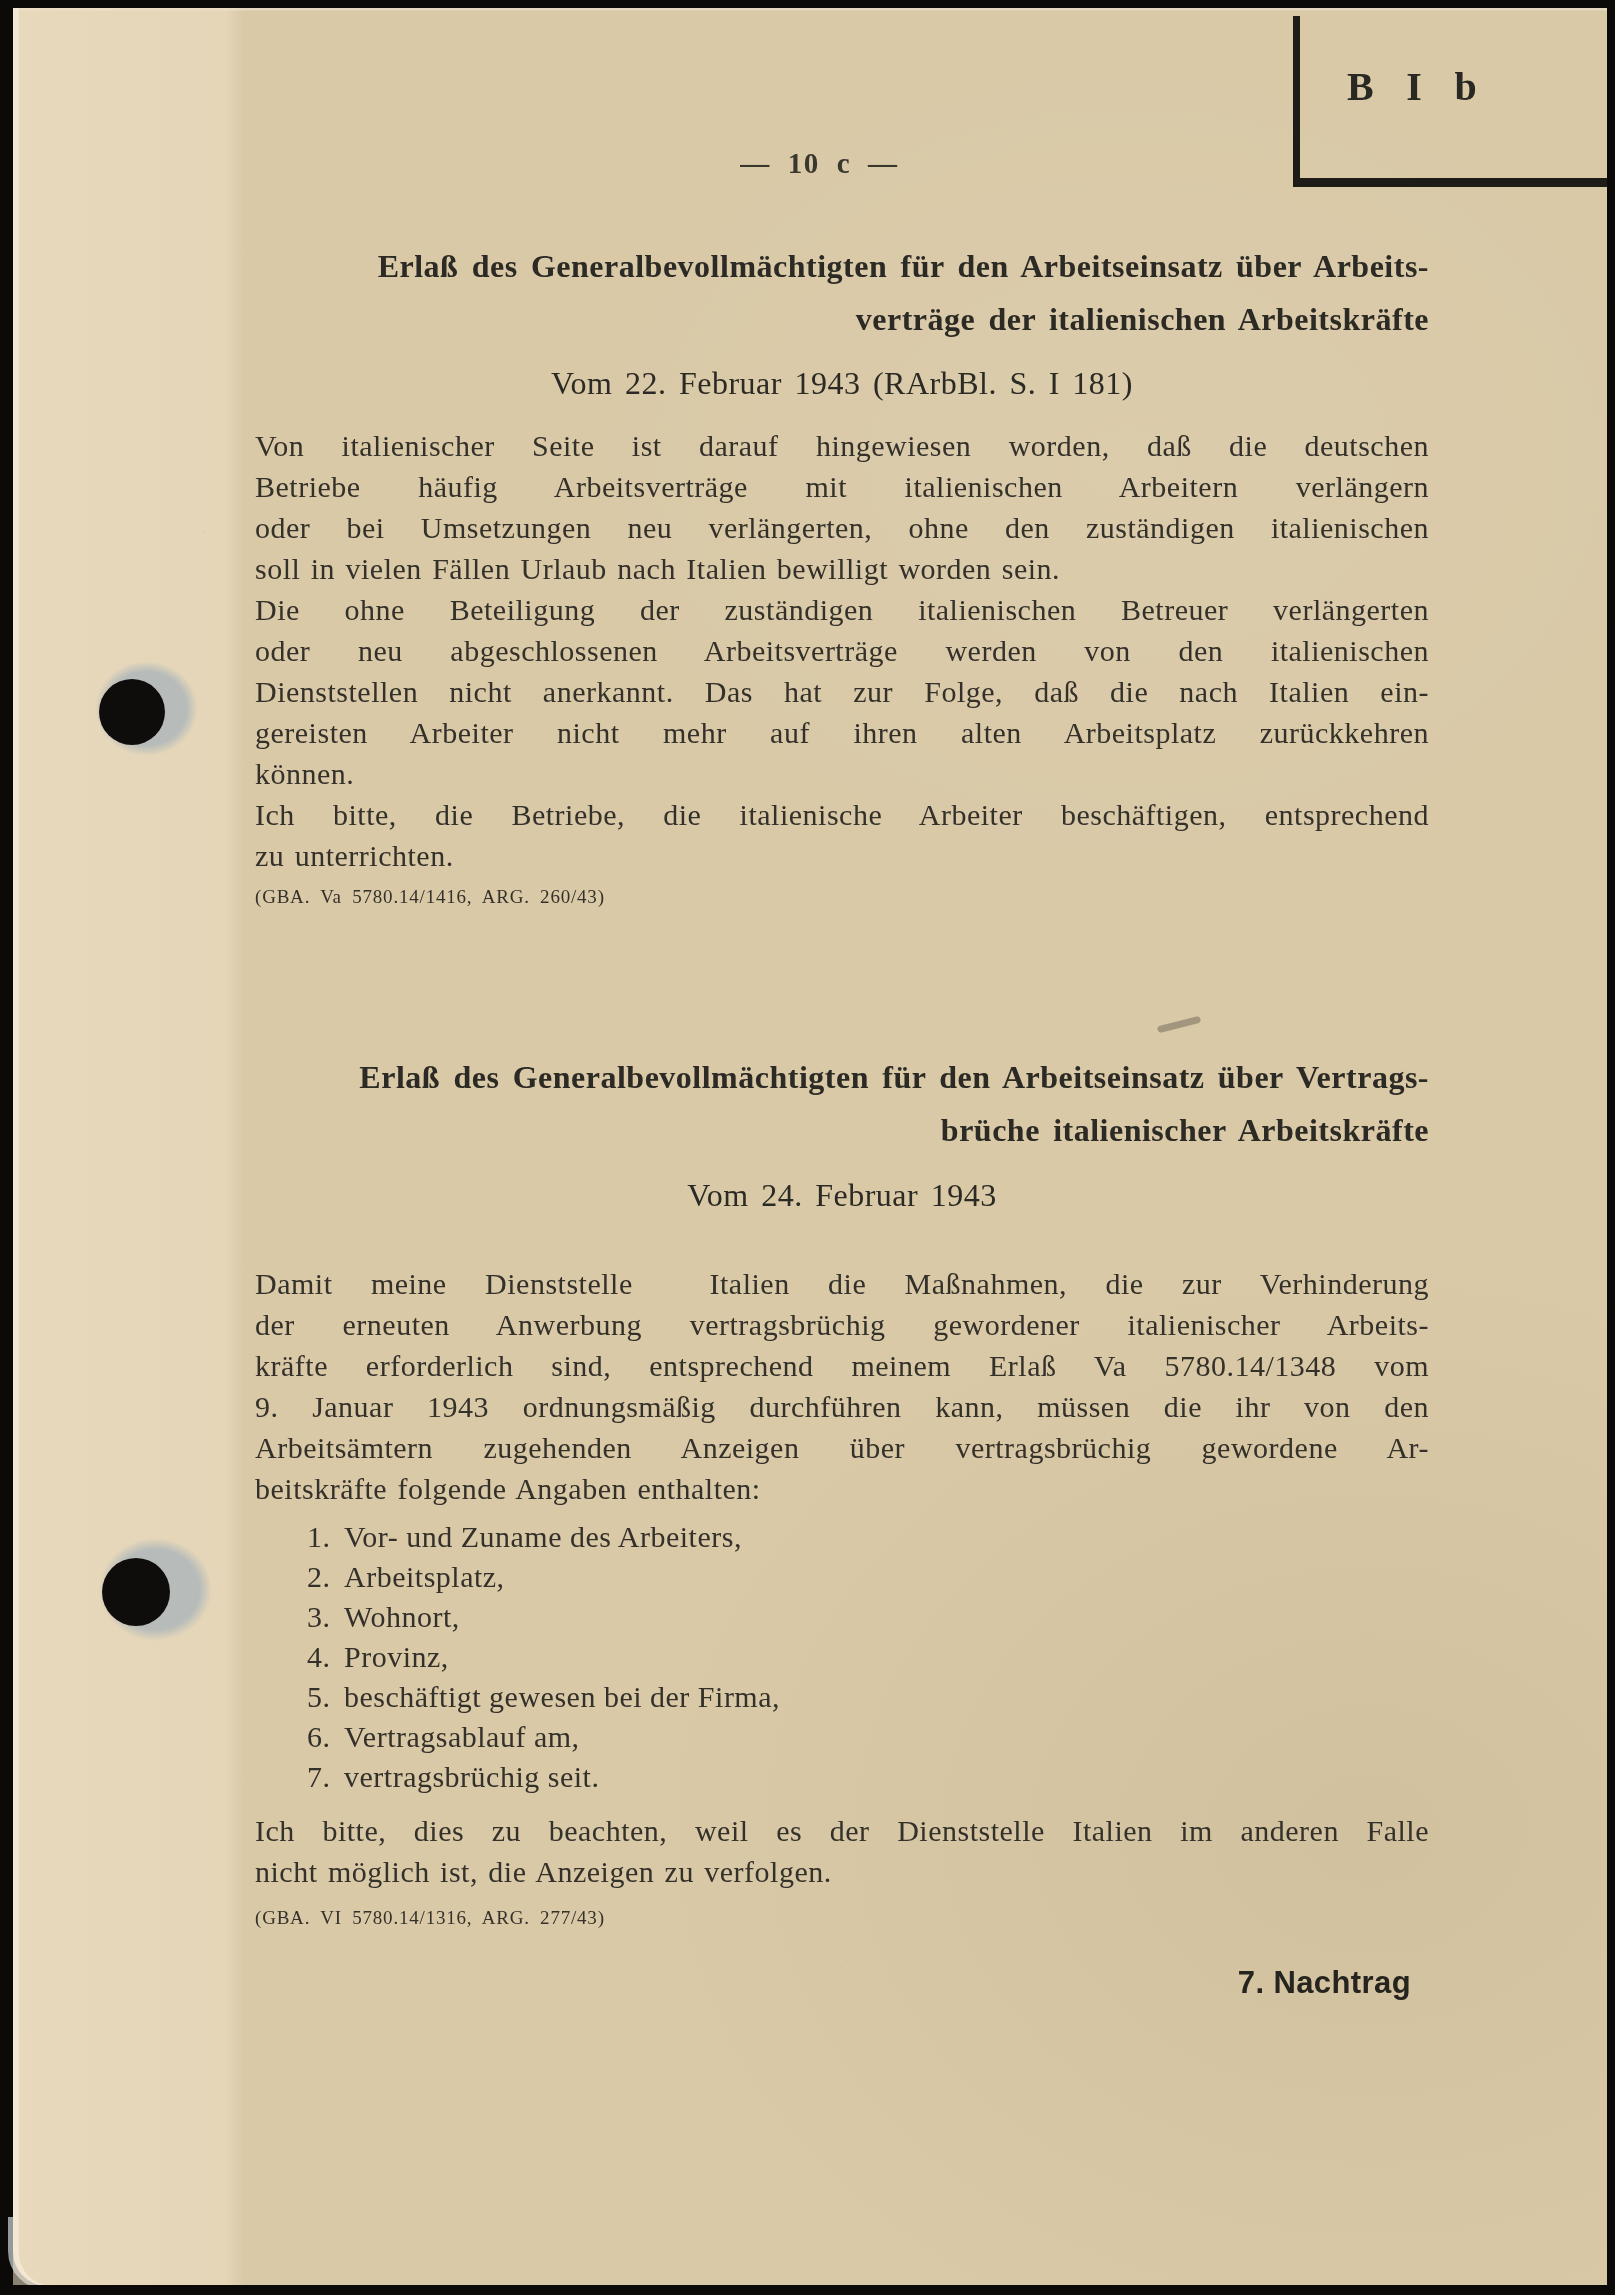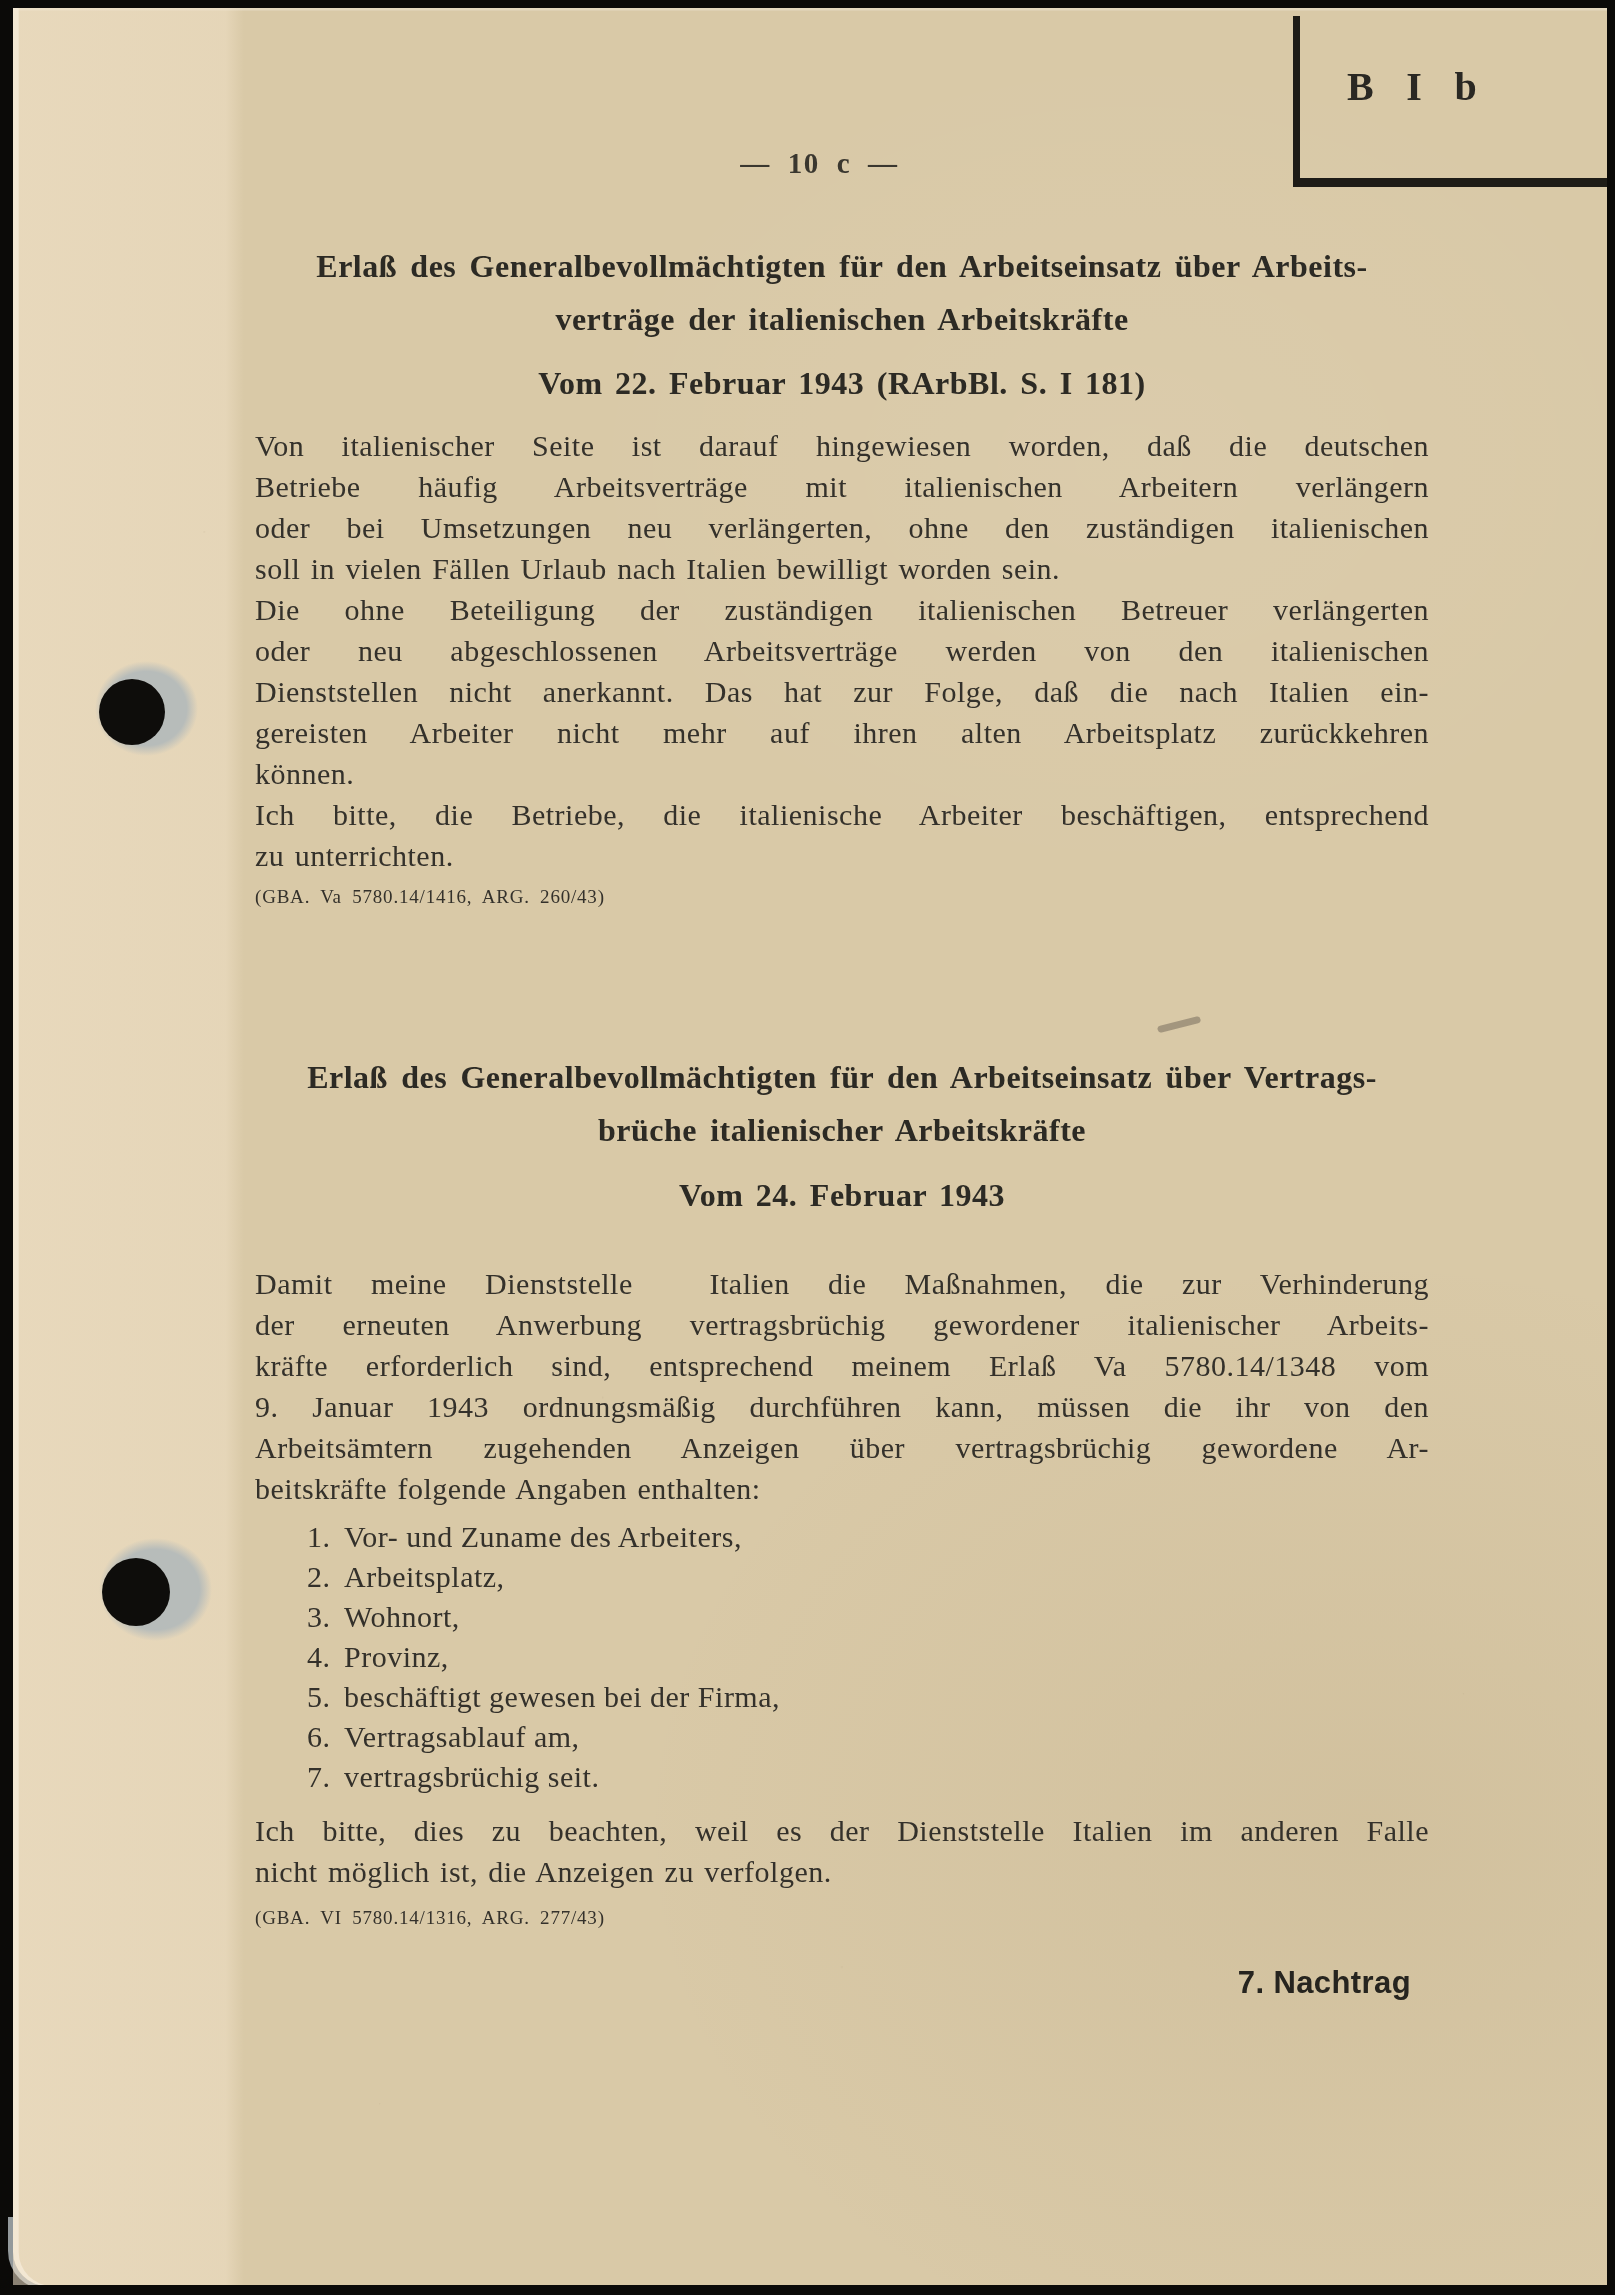--- a/index.html
+++ b/index.html
@@ -50,25 +50,25 @@
     position:absolute;left:8px;top:0;width:100%;height:100%;
     padding:0 186px 0 234px;box-sizing:border-box;color:#34312b;
   }
   .page-number{
     margin-top:139px;text-align:center;font-size:29px;font-weight:bold;
     letter-spacing:1.6px;word-spacing:8px;color:#3a372f;
     transform:translateX(-22.6px);
   }
   .decree-title{margin-top:60px;}
   .decree-title div{
-    text-align:center;font-size:32px;font-weight:bold;line-height:53px;color:#2c2a24;
+    text-align:right;font-size:32px;font-weight:bold;line-height:53px;color:#2c2a24;
     letter-spacing:0.5px;word-spacing:4.8px;font-family:Liberation Serif, serif;
   }
   .date-line{
-    margin-top:19.4px;text-align:center;font-size:32px;font-weight:bold;color:#2c2a24;
+    margin-top:19.4px;text-align:center;font-size:32px;font-weight:normal;color:#2c2a24;
     letter-spacing:0.5px;word-spacing:4px;line-height:36px;
   }
   .jpara div{
     font-size:30px;line-height:41px;letter-spacing:0.5px;word-spacing:2.4px;
     text-align:justify;text-align-last:justify;
   }
   .jpara div:last-child{text-align-last:left;}
   .blk1{margin-top:24px;}
   .ref-line{font-size:19px;line-height:41px;letter-spacing:0.8px;word-spacing:4.8px;}
   .decree-title.second{margin-top:134px;}

